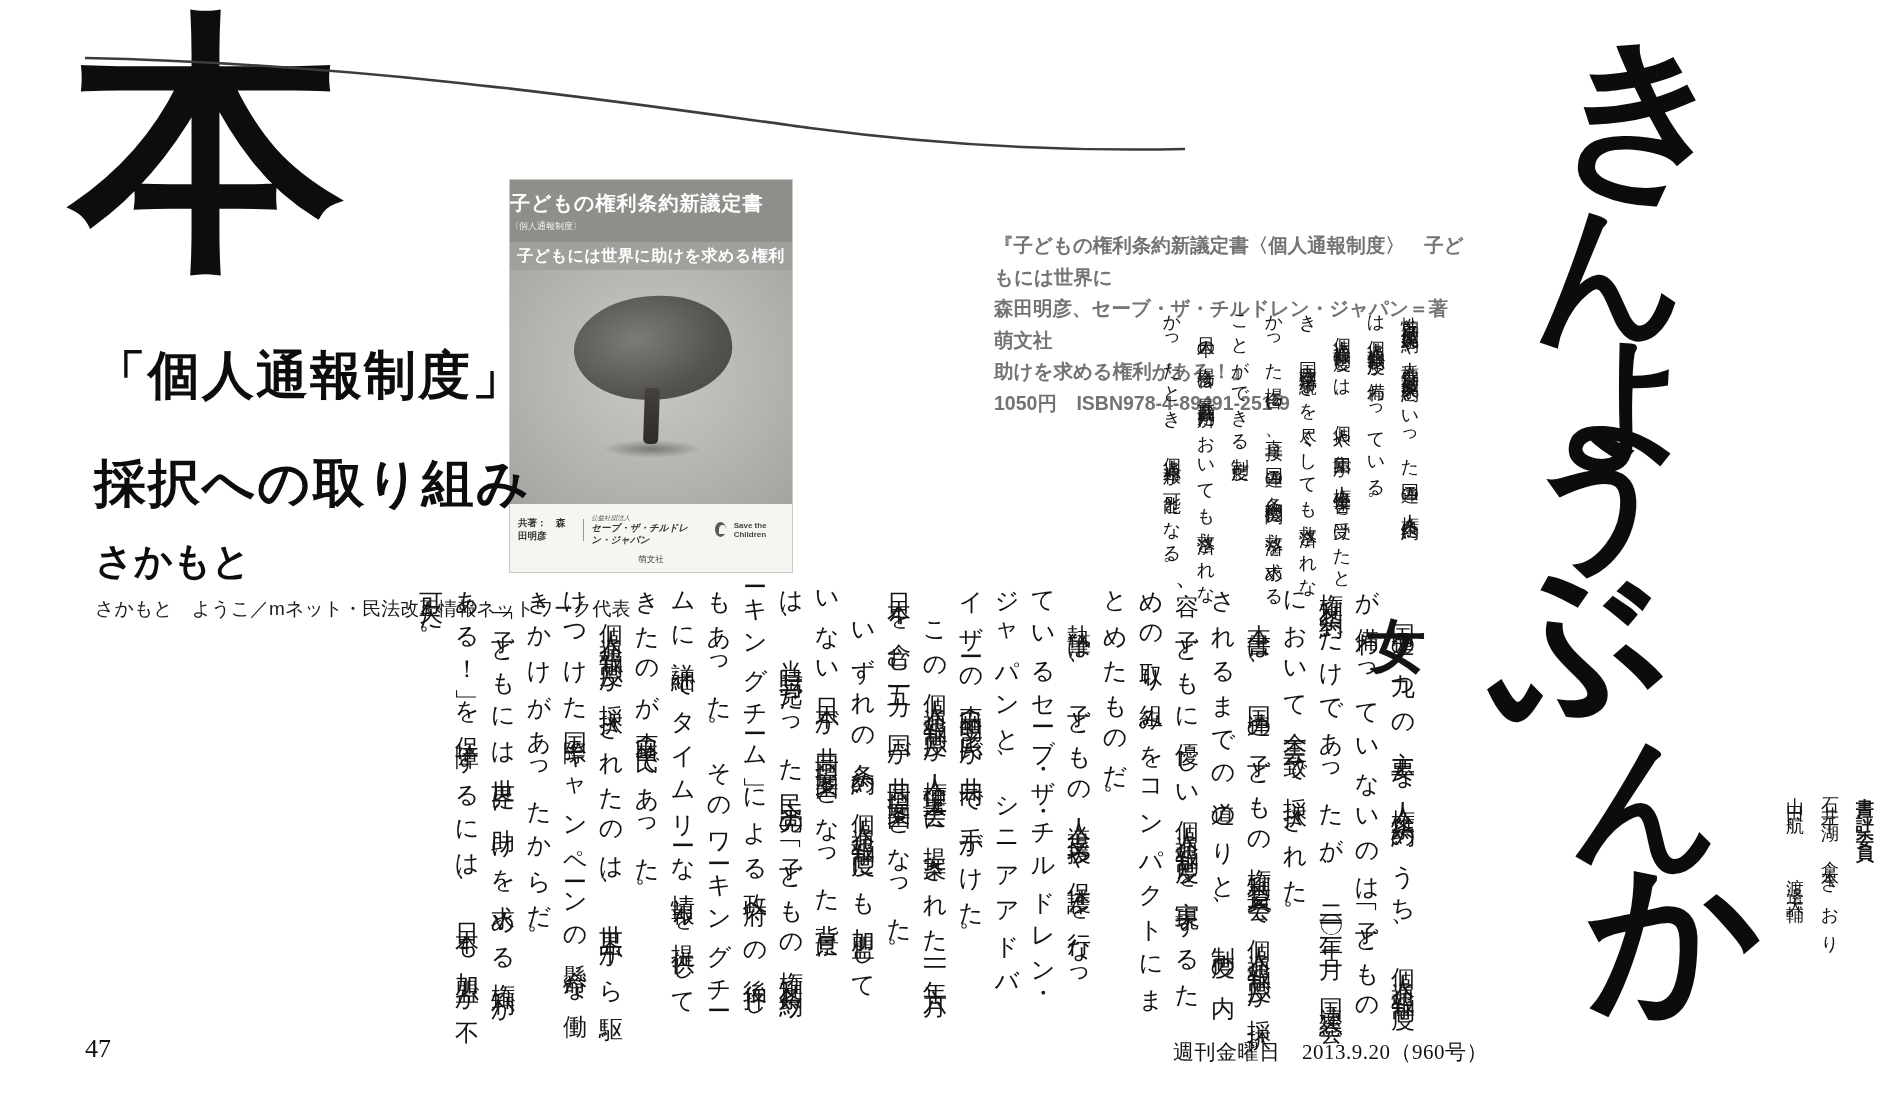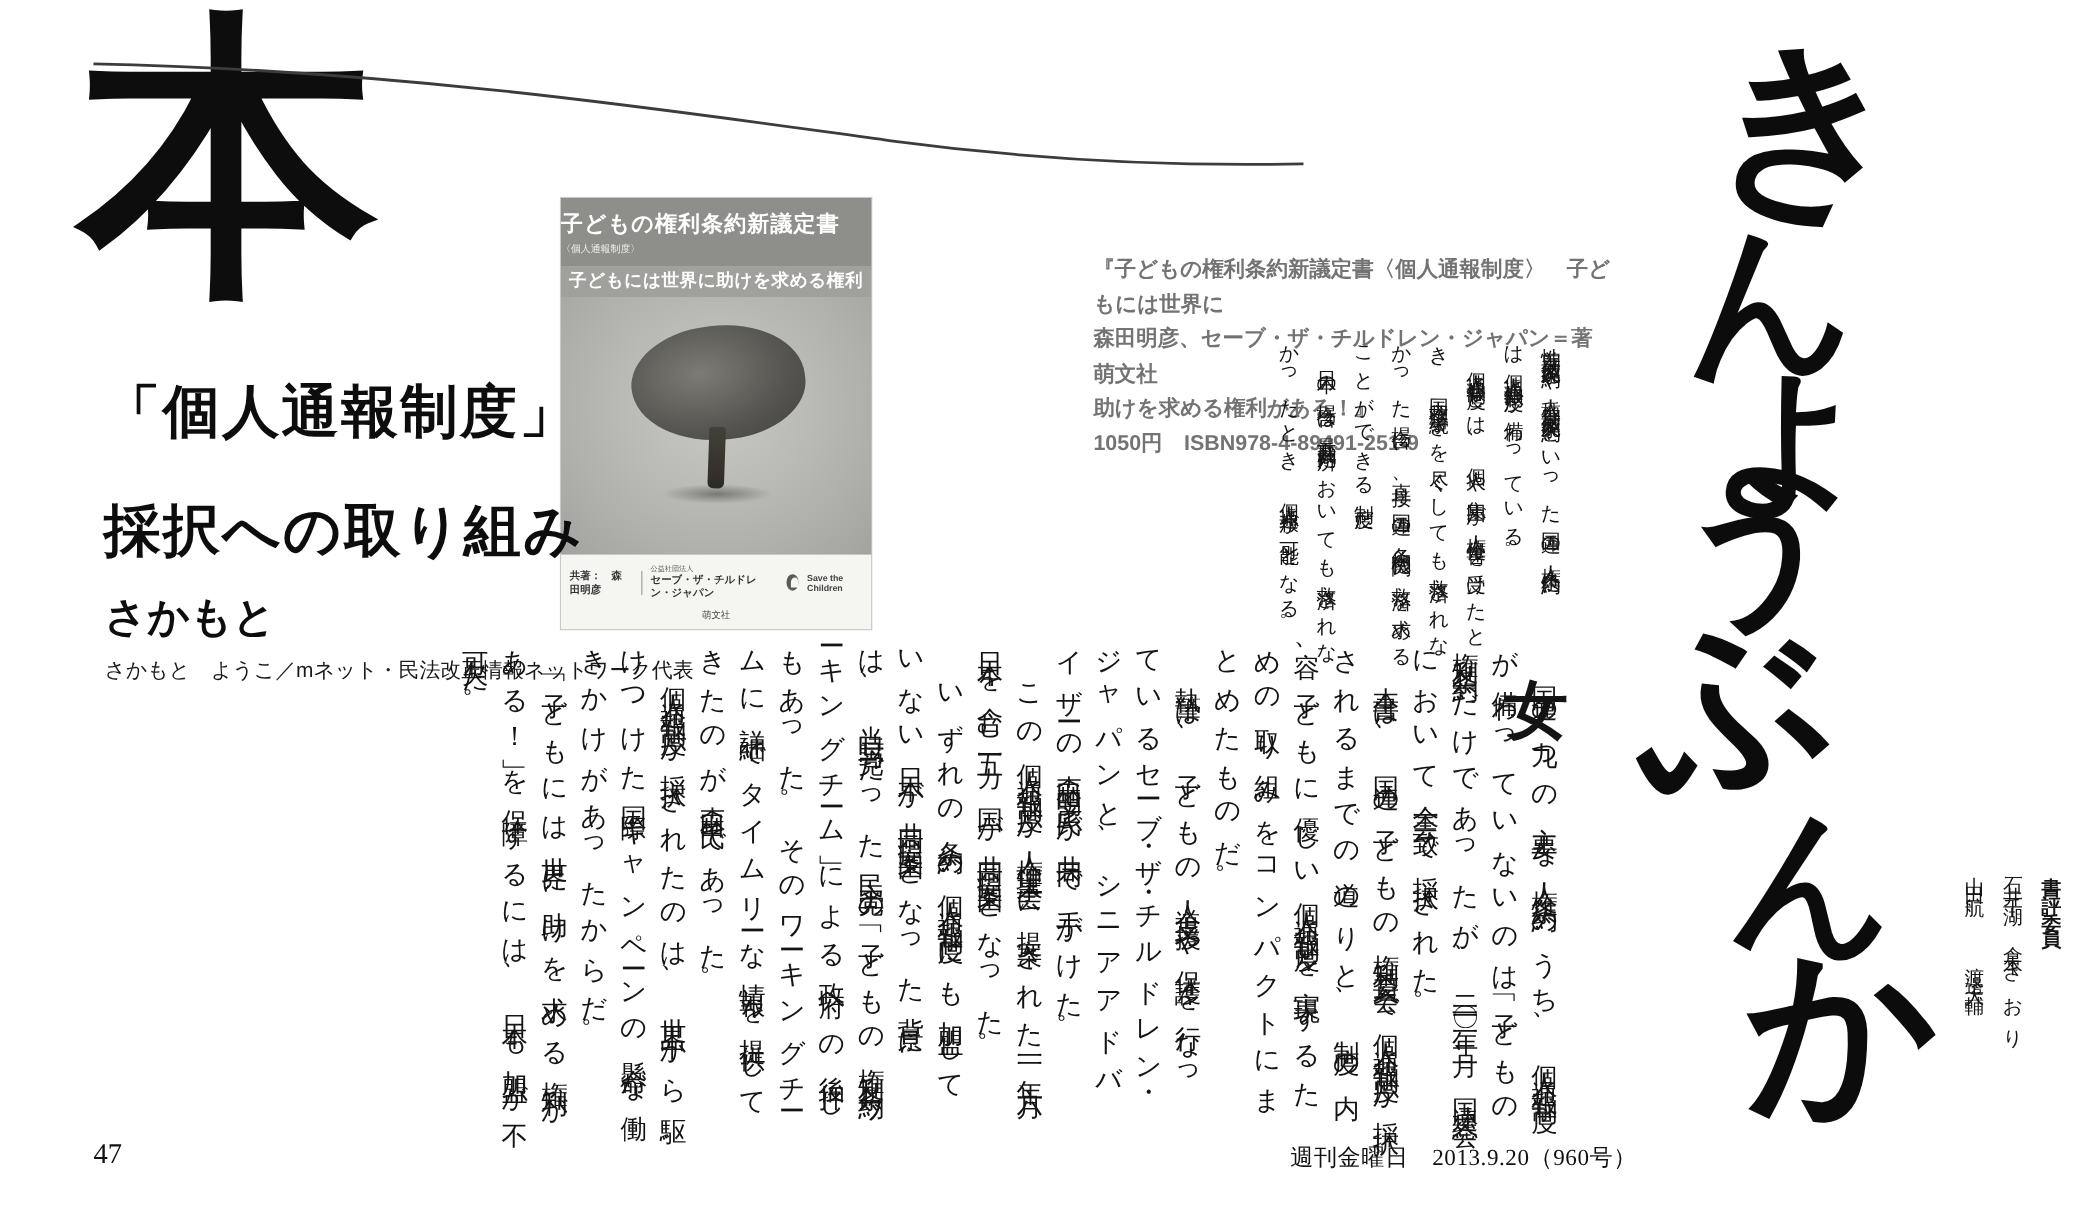--- a/index.html
+++ b/index.html
@@ -39,21 +39,21 @@
         background:radial-gradient(ellipse at 40% 40%,#7d7b75 0%,#565450 60%,#45433f 100%);
         transform:rotate(-7deg);}
   .crayon{position:absolute;left:134px;top:118px;width:15px;height:56px;border-radius:3px 3px 5px 5px;
           background:linear-gradient(#44403a,#2e2b26);transform:rotate(2deg);}
   .ground-shadow{position:absolute;left:92px;top:170px;width:100px;height:18px;border-radius:50%;
                  background:radial-gradient(ellipse,rgba(40,40,38,.45),rgba(40,40,38,0) 70%);}
   .cover-credits{height:68px;background:#f5f5f2;color:#333;padding:10px 8px 0;box-sizing:border-box;}
   .cc-row{display:flex;align-items:center;justify-content:center;gap:8px;}
   .cc-author{font-size:9.5px;font-weight:bold;}
   .cc-div{width:1px;height:22px;background:#999;}
-  .cc-org-wrap{display:flex;flex-direction:column;line-height:1.25;}
+  .cc-org-wrap{display:flex;flex-direction:column;line-height:1.25;font-style:italic;}
   .cc-org-small{font-size:6.5px;color:#555;}
   .cc-org{font-size:9.5px;font-weight:bold;}
   .stc-logo{width:15px;height:15px;border-radius:50%;background:#5a5a56;display:inline-block;position:relative;}
   .stc-logo::after{content:"";position:absolute;left:4px;top:3px;width:7px;height:9px;border-radius:50% 50% 0 0;background:#f5f5f2;}
   .cc-logo-text{font-size:8px;font-weight:bold;color:#444;}
   .cc-pub{text-align:center;font-size:8.5px;margin-top:8px;color:#444;}
 
   
   .biblio{position:absolute;left:958px;top:230px;width:470px;
           font-family:"Liberation Sans","DejaVu Sans",sans-serif;

